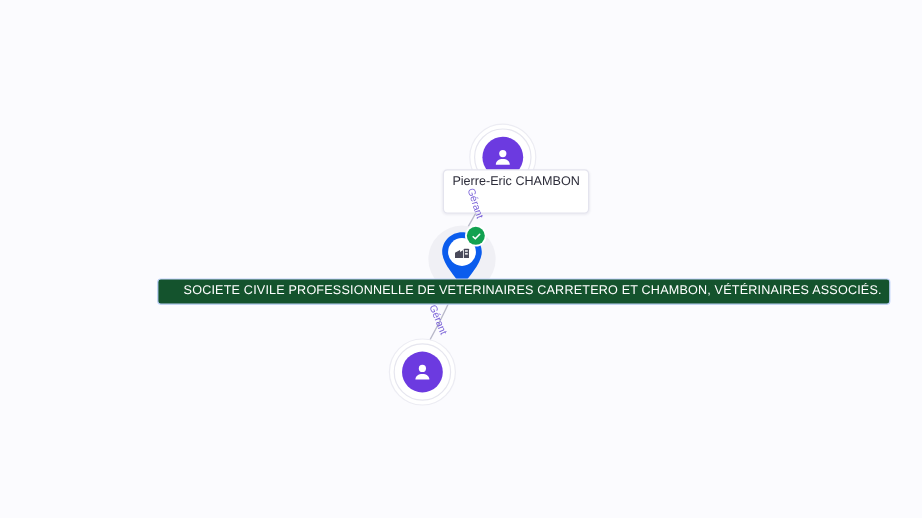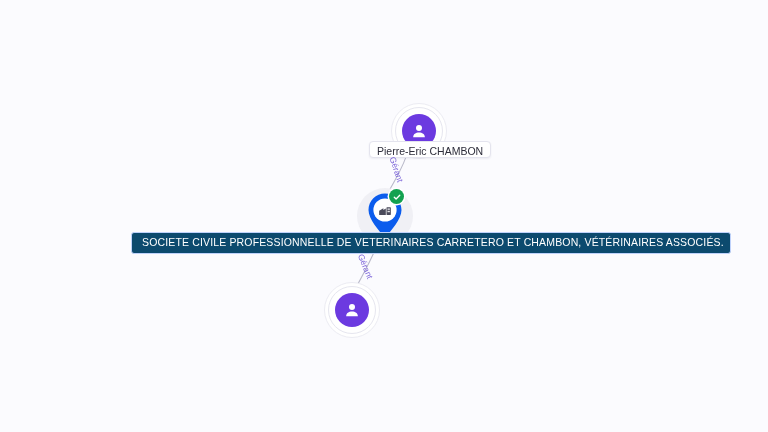--- a/index.html
+++ b/index.html
@@ -66,21 +66,21 @@
     box-sizing: border-box;
   }
   .avatar-disc svg { display: block; }
 
   
   .name-pill {
     position: absolute;
     background: #ffffff;
     border: 1px solid #e4e4ee;
     border-radius: 4px;
-    padding: 3px 7px 0 7px;
+    padding: 3px 7px 20px 7px;
     font-size: 10.5px;
     line-height: 12px;
     color: #2d2d3a;
     white-space: nowrap;
     box-shadow: 0 1px 2px rgba(40,40,80,0.07);
     box-sizing: border-box;
   }
 
   
   .company-node {
@@ -124,28 +124,28 @@
     align-items: center;
     justify-content: center;
     box-shadow: 0 0 0 1.5px #ffffff;
     box-sizing: border-box;
   }
   .verified-badge svg { display: block; }
 
   
   .company-label {
     position: absolute;
-    background: #0c4a6e;
+    background: #14532d;
     border: 1px solid #bfd2fb;
     border-radius: 3px;
     color: #ffffff;
     font-size: 10.5px;
     line-height: 13px;
     letter-spacing: 0.15px;
-    padding: 3px 6px 4px 10px;
+    padding: 3px 6px 4px 21px;
     white-space: nowrap;
     box-sizing: border-box;
   }
 
   
   .edge-label {
     position: absolute;
     font-size: 8.5px;
     line-height: 9px;
     color: #7b63d8;

